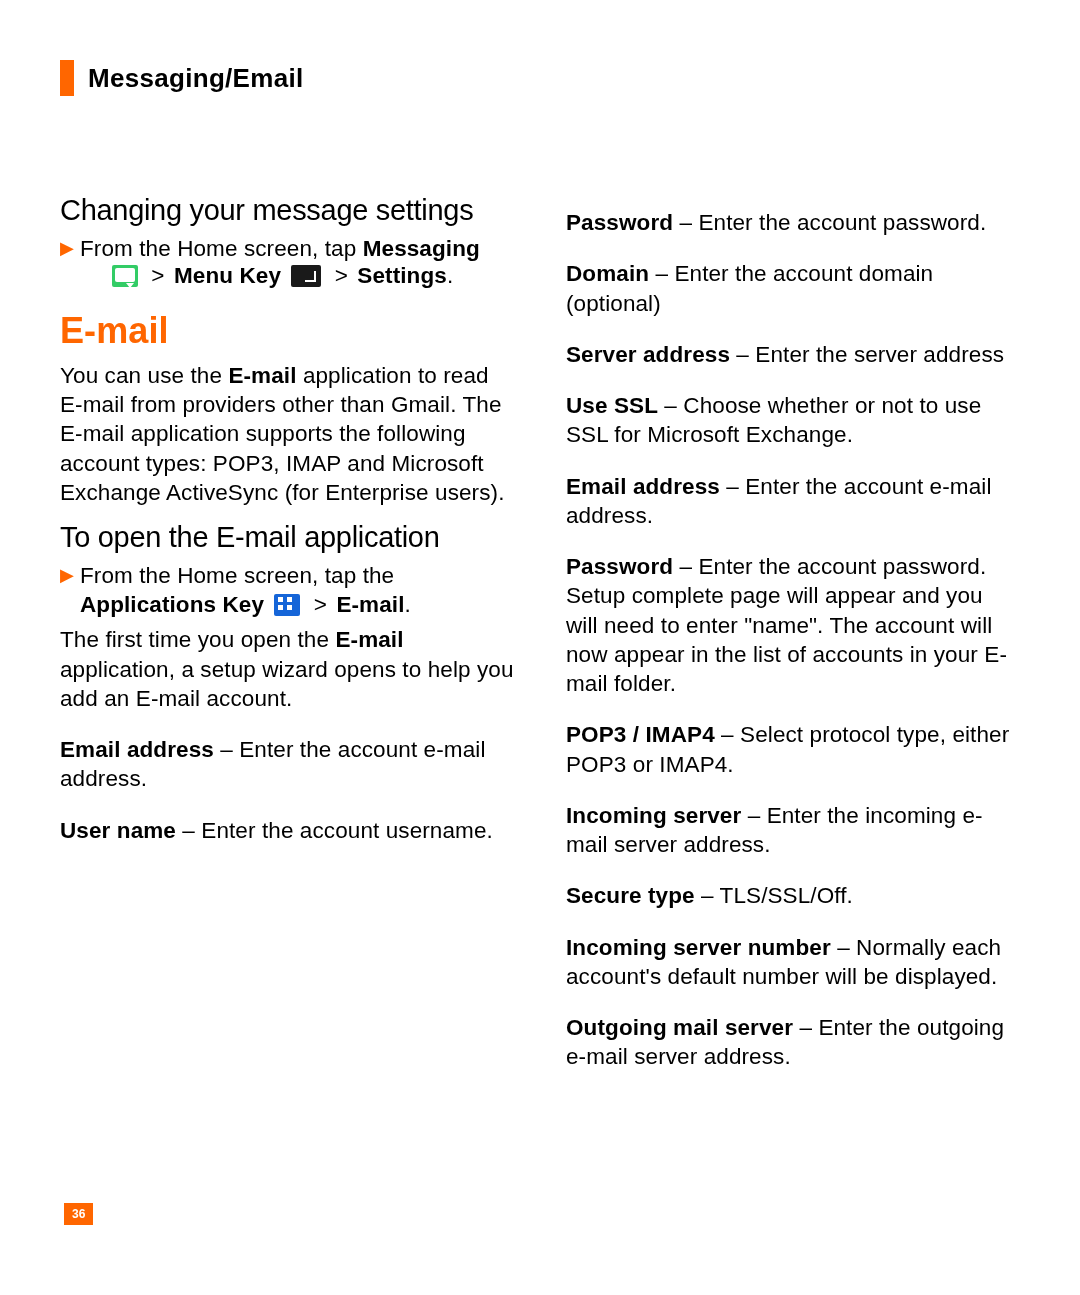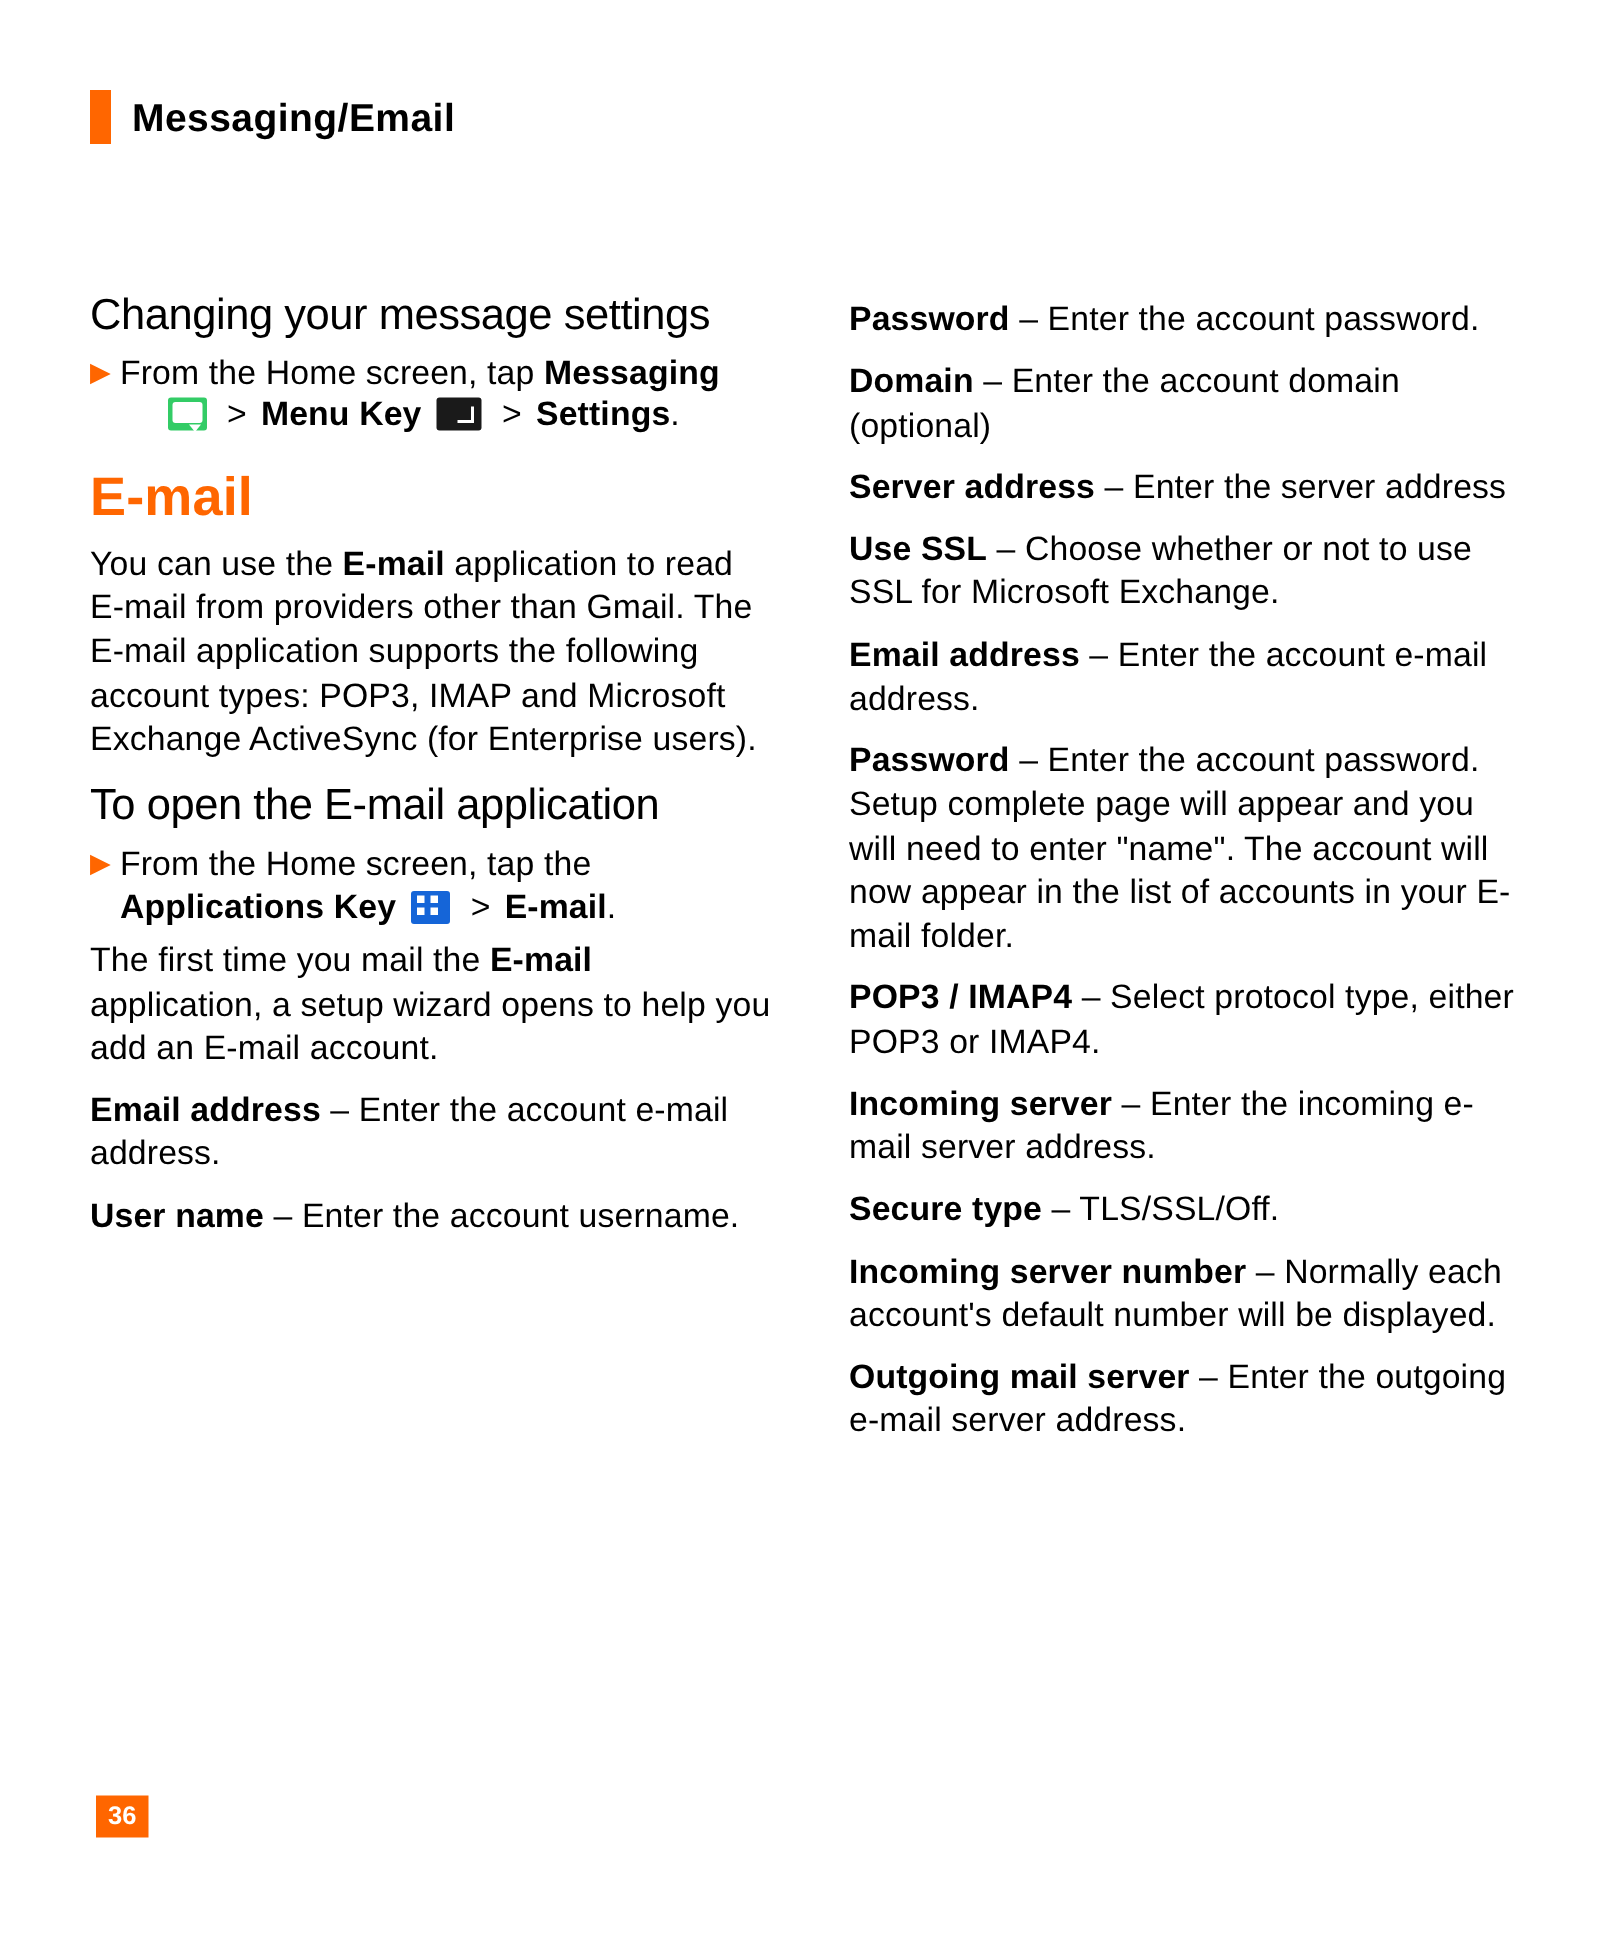--- a/index.html
+++ b/index.html
@@ -133,29 +133,29 @@
   }
   .icon-apps::before {
     content: "";
     position: absolute;
     left: 4px; top: 3px;
     width: 5px; height: 5px;
     background: #fff;
     box-shadow: 9px 0 0 #fff, 0 8px 0 #fff, 9px 8px 0 #fff;
   }
   b, .bold { font-weight: 700; }
-  .defline { margin: 12px 0 8px 0; }
+  .defline { margin: 22px 0 8px 0; }
   .page-num {
     position: absolute;
     left: 64px;
     bottom: 70px;
     background: #ff6600;
     color: #fff;
     font-weight: 700;
-    font-size: 17px;
+    font-size: 12px;
     padding: 4px 8px;
   }
   .gt { margin: 0 3px; font-weight: 400; }
 </style>
 </head>
 <body>
 
 <div class="page">
 
   <div class="header">
@@ -196,21 +196,21 @@
         <div class="bullet-body">
           <span>From the Home screen, tap the </span>
           <b>Applications Key</b>
           <span class="icon-apps"></span>
           <span class="gt">&gt;</span>
           <b>E-mail</b><span>.</span>
         </div>
       </div>
 
       <div class="para">
-        <span>The first time you mail the </span><b>E-mail</b><span> application, a setup wizard opens to help you add an E-mail account.</span>
+        <span>The first time you open the </span><b>E-mail</b><span> application, a setup wizard opens to help you add an E-mail account.</span>
       </div>
 
 
       <div class="defline">
         <b>Email address</b><span> – Enter the account e-mail address.</span>
       </div>
       <div class="defline">
         <b>User name</b><span> – Enter the account username.</span>
       </div>
 

